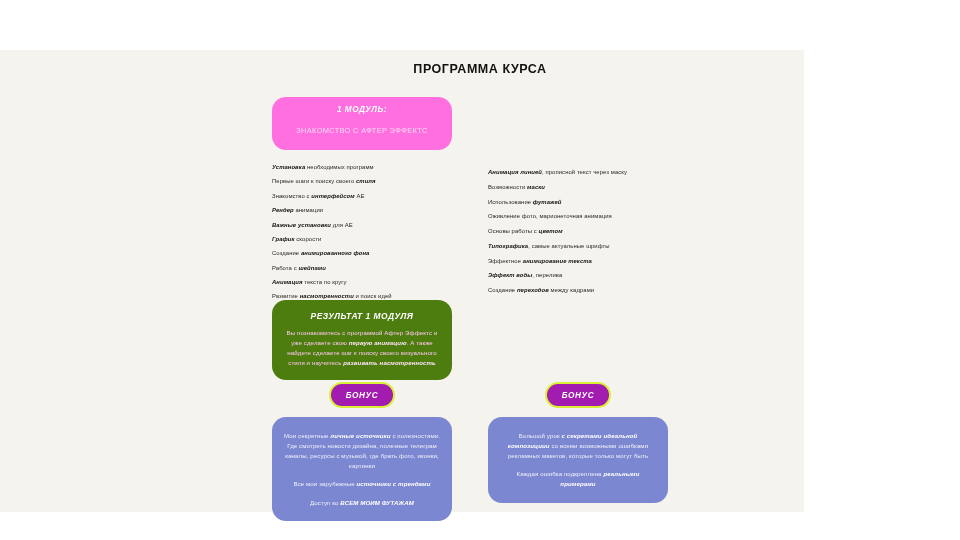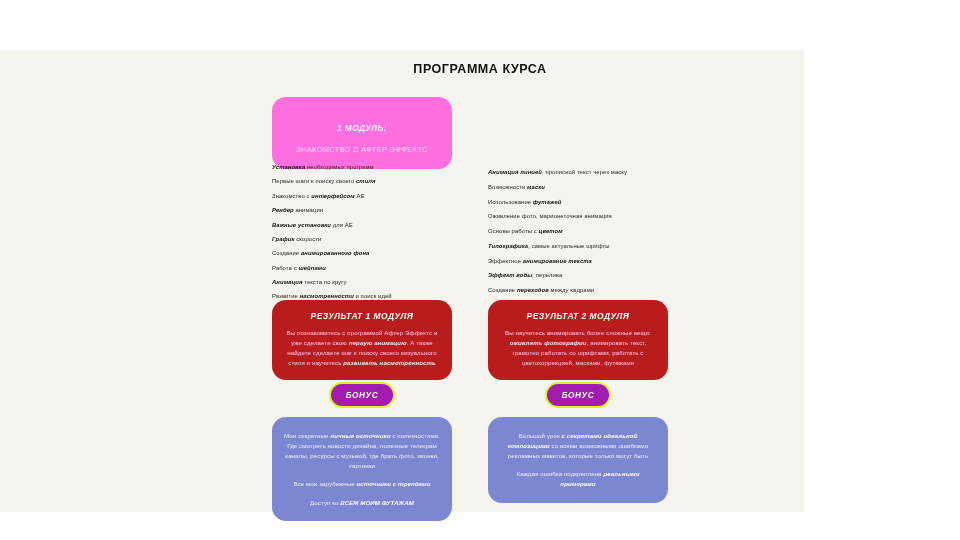--- a/index.html
+++ b/index.html
@@ -47,21 +47,21 @@
     border-radius: 14px;
     background: #FF6FDF;
     color: #FFFFFF;
     text-align: center;
     padding: 10px 9px 11px 9px;
     min-height: 52px;
     display: flex;
     flex-direction: column;
     justify-content: center;
   }
-  .module-card.m1 { padding-top: 26px; padding-bottom: 14px; }
+  .module-card.m1 { padding-top: 7px; padding-bottom: 14px; }
   .module-title {
     font-size: 8.2px;
     font-weight: bold;
     font-style: italic;
     letter-spacing: 0.5px;
     line-height: 1.35;
     text-transform: uppercase;
     color: #FFFFFF;
   }
   .module-sub {
@@ -98,21 +98,21 @@
     color: #14110F;
   }
 
   
   .result-card {
     position: absolute;
     top: 250px;
     width: 180px;
     box-sizing: border-box;
     border-radius: 14px;
-    background: #b91c1c;
+    background: #4d7c0f;
     padding: 11px 13px 13px 13px;
     text-align: center;
     min-height: 76px;
   }
   .result-title {
     font-size: 8.4px;
     font-weight: bold;
     font-style: italic;
     letter-spacing: 0.5px;
     color: #FFFFFF;
@@ -228,24 +228,20 @@
       <li><span>Возможности </span><b>маски</b></li>
       <li><span>Использование </span><b>футажей</b></li>
       <li><span>Оживление фото, марионеточная анимация</span></li>
       <li><span>Основы работы с </span><b>цветом</b></li>
       <li><b>Типографика</b><span>, самые актуальные шрифты</span></li>
       <li><span>Эффектное </span><b>анимирование текста</b></li>
       <li><b>Эффект воды</b><span>, перелива</span></li>
       <li><span>Создание </span><b>переходов</b><span> между кадрами</span></li>
     </ul>
 
-  <div class="result-card col-right">
-    <div class="result-title">РЕЗУЛЬТАТ 2 МОДУЛЯ</div>
-    <div class="result-body" id="result-body-2"><span>Вы научитесь анимировать более сложные вещи: </span><b>оживлять фотографии</b><span>, анимировать текст, грамотно работать со шрифтами, работать с цветокоррекцией, масками, футажами</span></div>
-  </div>
 
   <div class="bonus-badge bonus-badge-right">
     <span>БОНУС</span>
   </div>
 
   <div class="bonus-card col-right" id="bonus-card-2">
       <p><span>Большой урок </span><b>с секретами идеальной композициии</b><span> со всеми возможными ошибками рекламных макетов, которые только могут быть</span></p>
       <p><span>Каждая ошибка подкреплена </span><b>реальными примерами</b></p>
     </div>
 

